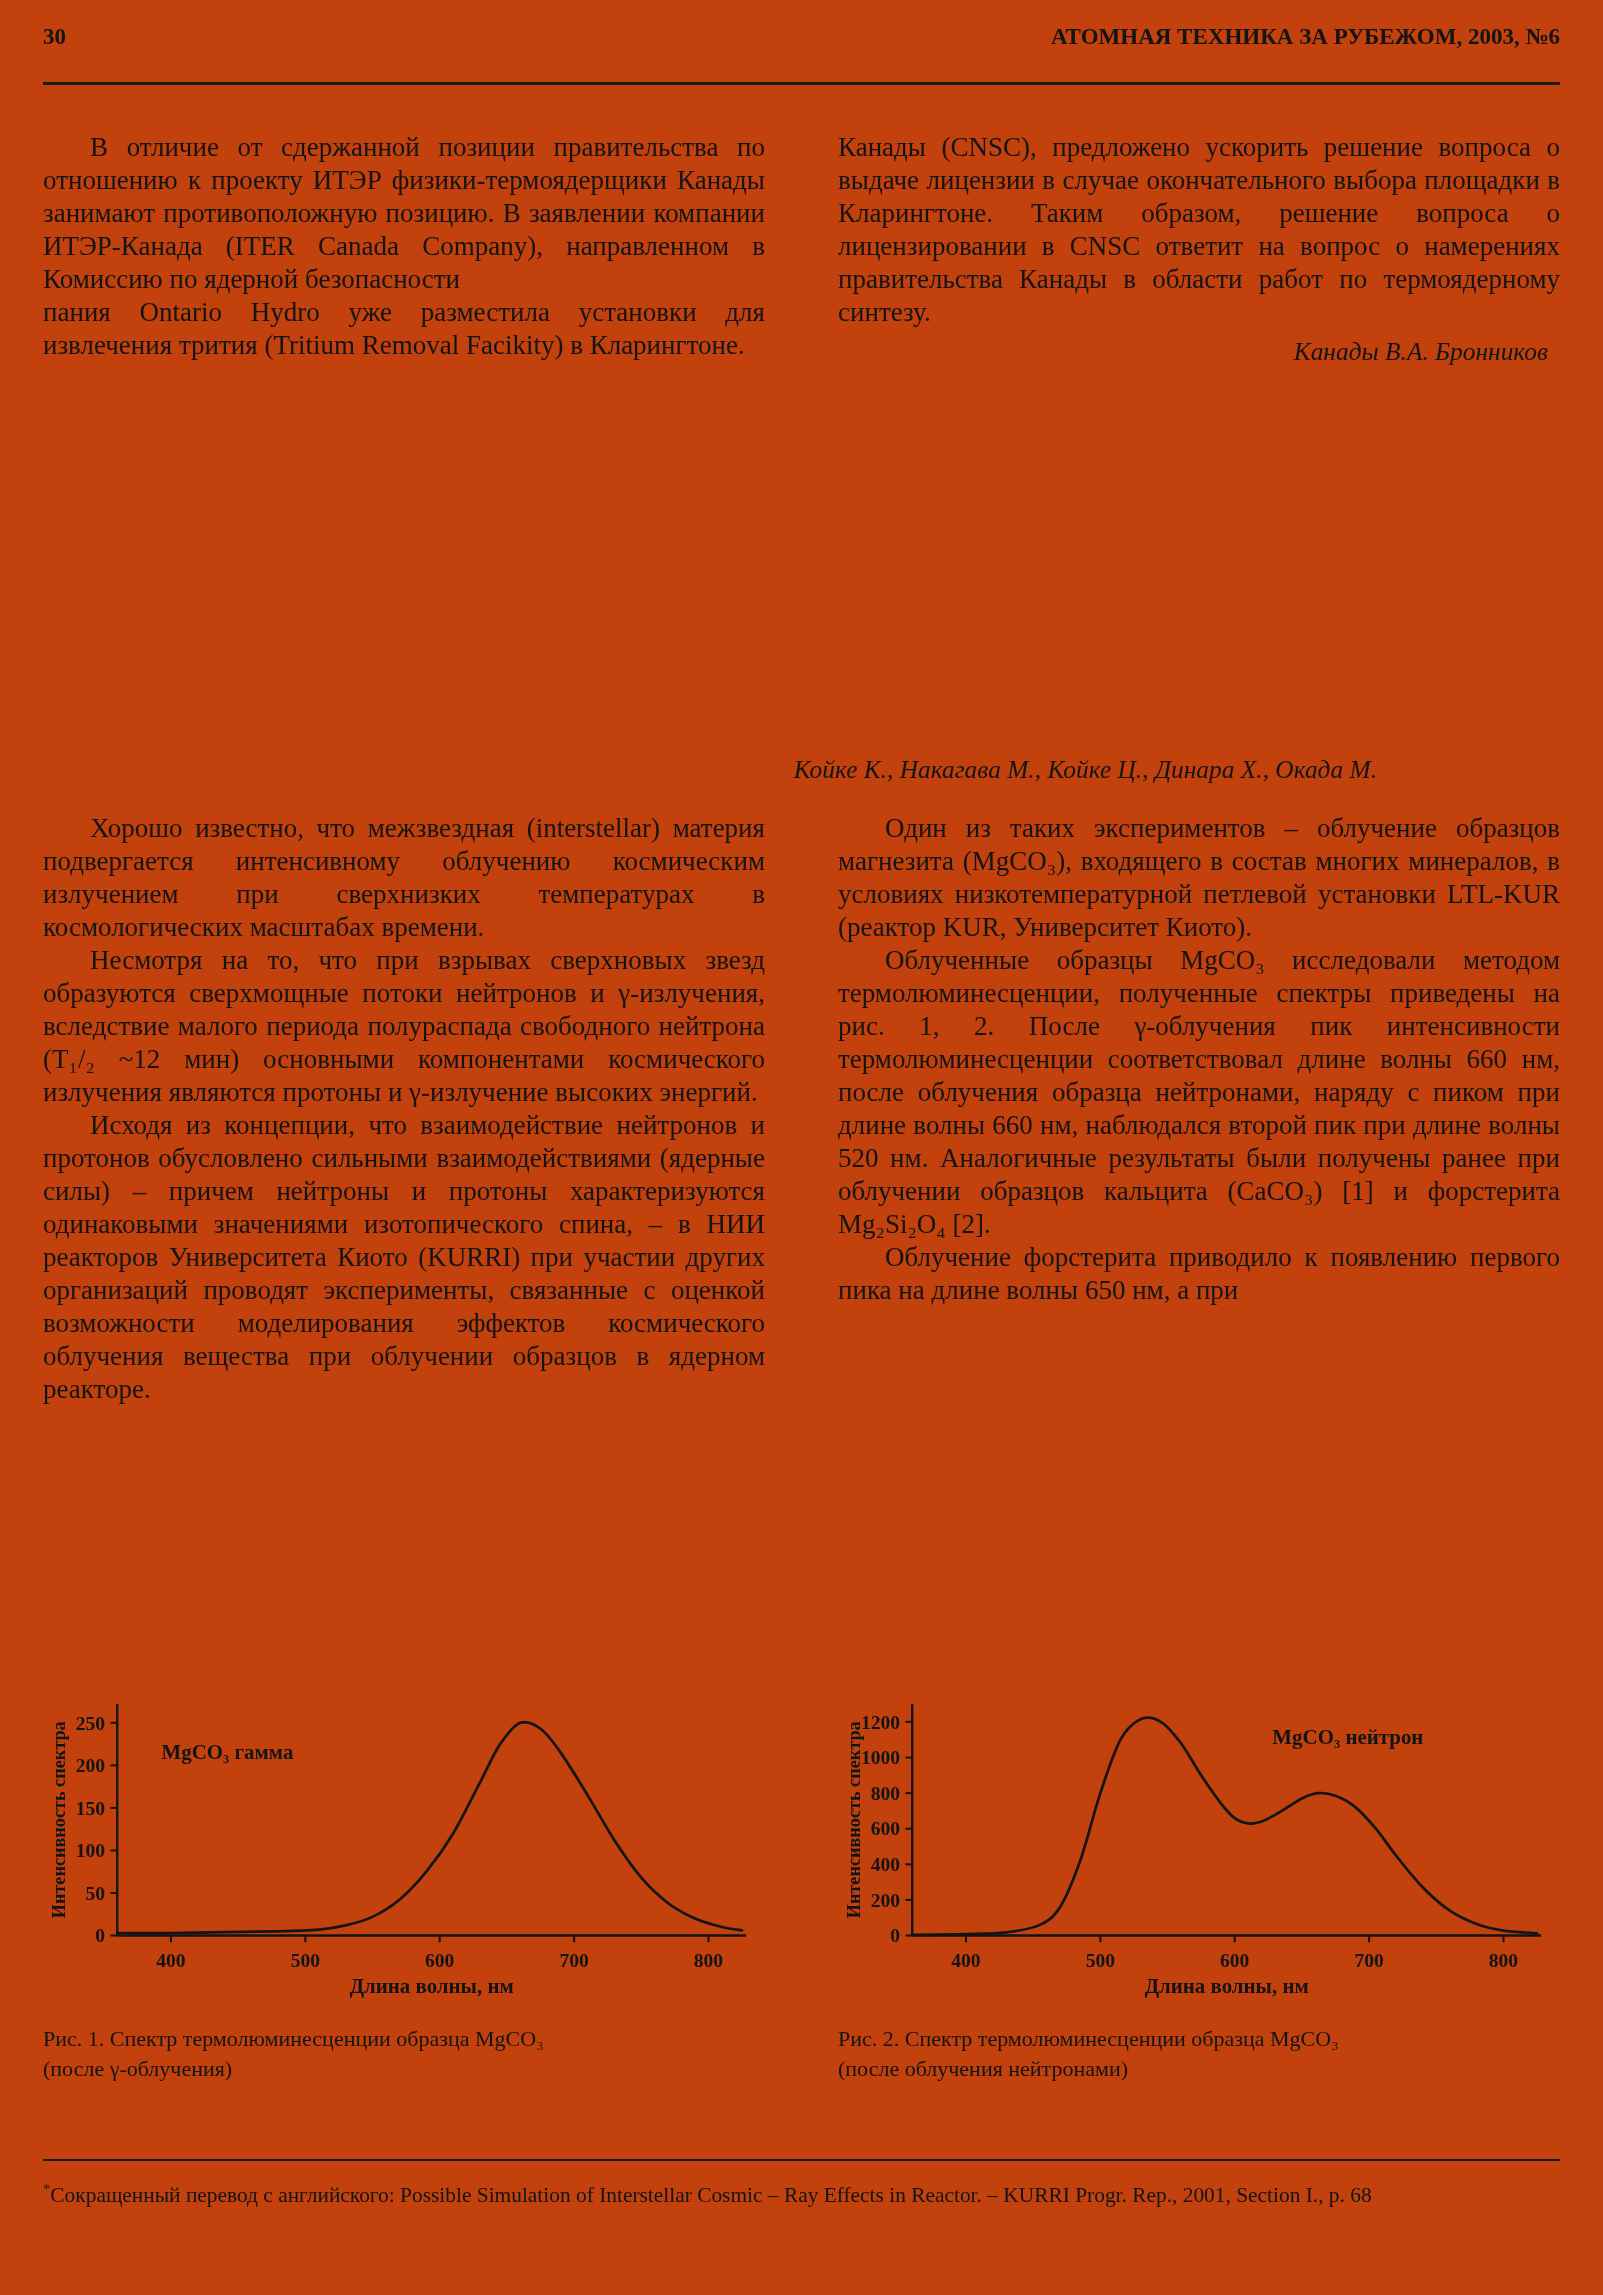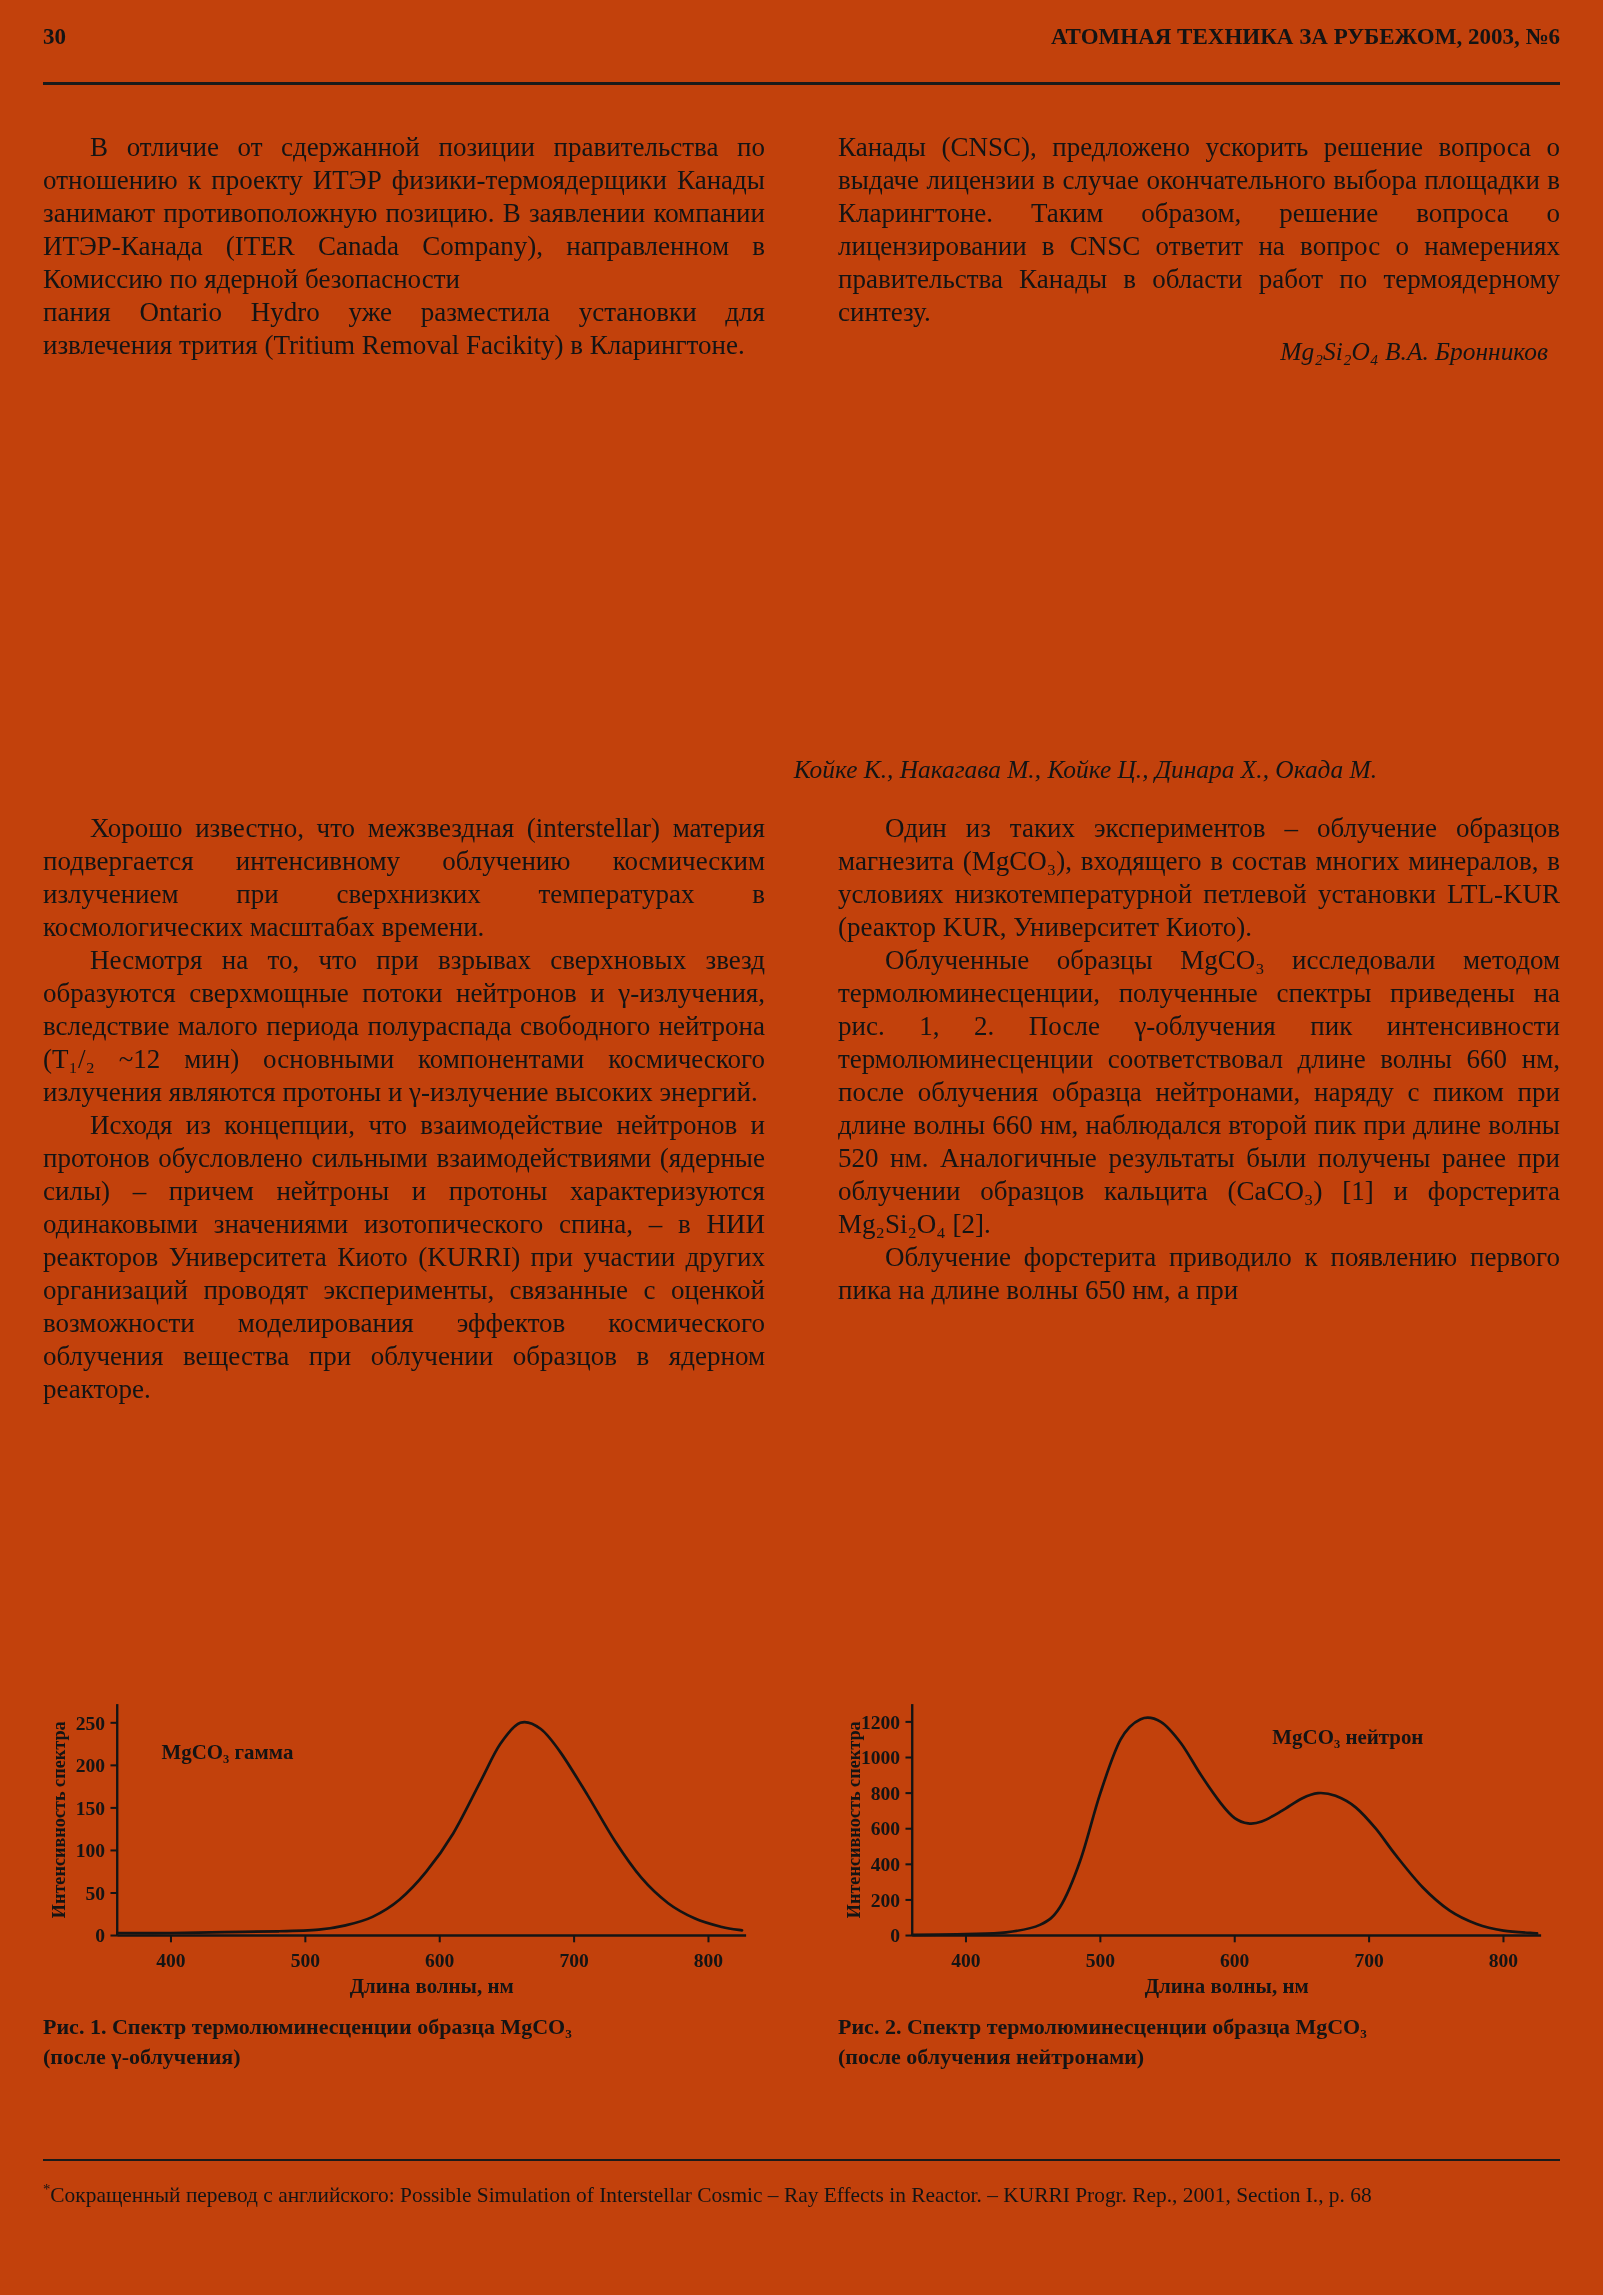--- a/index.html
+++ b/index.html
@@ -73,22 +73,22 @@
   }
   figure { margin: 0; }
   .chart { width: 100%; height: auto; display: block; }
   .chart text { font-family: "Liberation Serif", serif; fill: #141414; }
   .chart .tick         { font-size: 29px; font-weight: 700; }
   .chart .axis-label   { font-size: 31px; font-weight: 700; }
   .chart .ylabel       { font-size: 27px; font-weight: 700; }
   .chart .series-label { font-size: 31px; font-weight: 700; }
 
   .caption {
-    margin-top: 12px;
-    font-size: 22px; font-weight: 700;
+    margin-top: 24px;
+    font-size: 22px; font-weight: 400;
     line-height: 30px;
   }
   .cap-line { display: block; }
 
   
   .footnote-rule {
     position: absolute; top: 2159px; left: 43px; right: 43px;
     height: 2px; background: #1a1a1a;
   }
   .footnote {
@@ -110,21 +110,21 @@
   </header>
   <div class="header-rule"></div>
 
   <section class="cols cols-top">
     <div class="col">
       <p class="para">В отличие от сдержанной позиции правительства по отношению к проекту ИТЭР физики-термоядерщики Канады занимают противоположную позицию. В заявлении компании ИТЭР-Канада (ITER Canada Company), направленном в Комиссию по ядерной безопасности</p>
       <p class="para no-indent">пания Ontario Hydro уже разместила установки для извлечения трития (Tritium Removal Facikity) в Кларингтоне.</p>
     </div>
     <div class="col">
       <p class="para no-indent">Канады (CNSC), предложено ускорить решение вопроса о выдаче лицензии в случае окончательного выбора площадки в Кларингтоне. Таким образом, решение вопроса о лицензировании в CNSC ответит на вопрос о намерениях правительства Канады в области работ по термоядерному синтезу.</p>
-      <p class="translator">Mg₂Si₂O₄ В.А. Бронников</p>
+      <p class="translator">Канады В.А. Бронников</p>
     </div>
   </section>
 
 
   <p class="authors">Койке К., Накагава М., Койке Ц., Динара Х., Окада М.</p>
 
   <section class="cols cols-main">
     <div class="col">
       <p class="para">Хорошо известно, что межзвездная (interstellar) материя подвергается интенсивному облучению космическим излучением при сверхнизких температурах в космологических масштабах времени.</p>
       <p class="para">Несмотря на то, что при взрывах сверхновых звезд образуются сверхмощные потоки нейтронов и γ-излучения, вследствие малого периода полураспада свободного нейтрона (T₁/₂ ~12 мин) основными компонентами космического излучения являются протоны и γ-излучение высоких энергий.</p>

